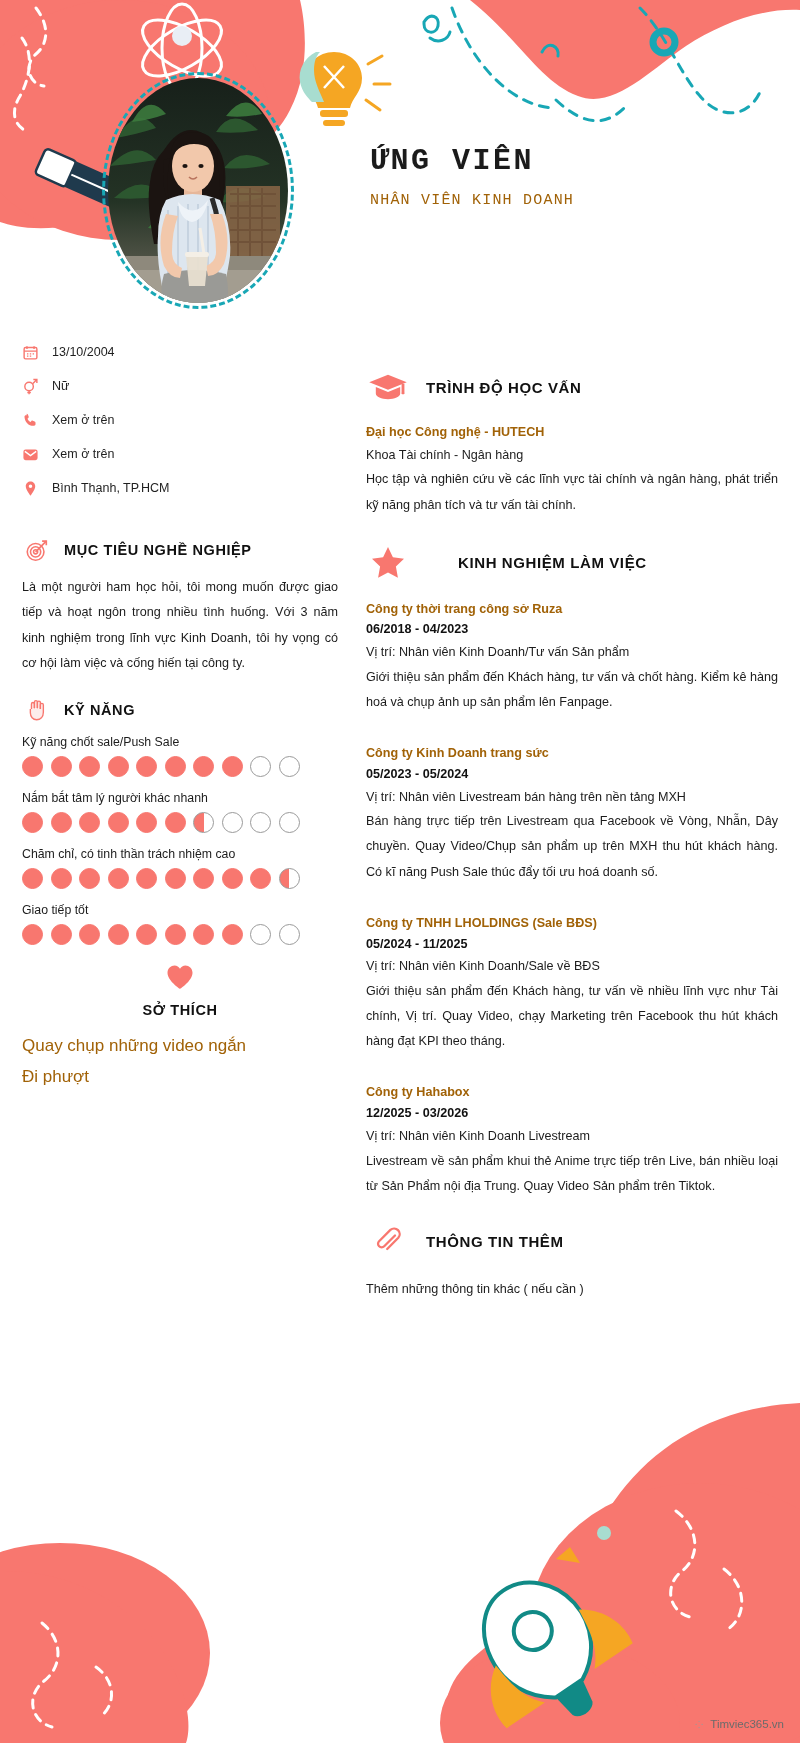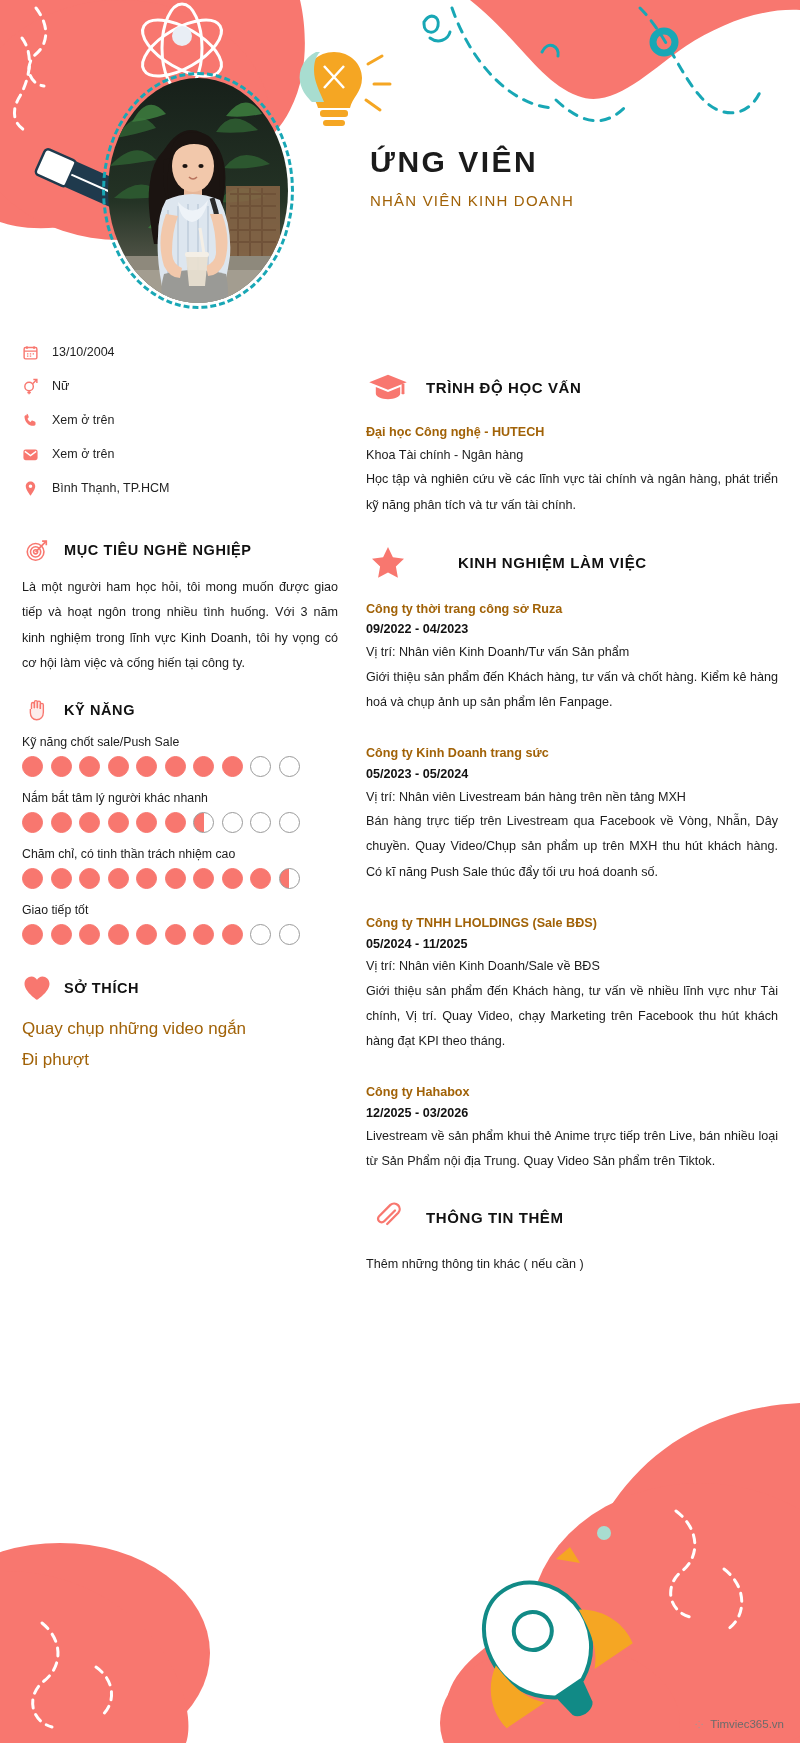--- a/index.html
+++ b/index.html
@@ -47,20 +47,21 @@
     border-radius: 50%;
     overflow: hidden;
   }
   .avatar-photo svg { display: block; }
 
   
   .name-block {
     position: absolute;
     left: 370px; top: 145px;
     z-index: 4;
+    font-family: Liberation Mono, monospace;
   }
   .cand-name {
     font-size: 30px;
     font-weight: bold;
     letter-spacing: 2.5px;
     color: #1b1b1b;
     line-height: 1.1;
   }
   .cand-title {
     margin-top: 14px;
@@ -482,21 +483,21 @@
             <span class="dot full"></span>
             <span class="dot full"></span>
             <span class="dot full"></span>
             <span class="dot full"></span>
             <span class="dot"></span>
             <span class="dot"></span>
           </div>
         </div>
       </div>
 
-    <div class="sec-head" style="margin-top:30px;">
+    <div class="sec-head" style="margin-top:19px;flex-direction:column;">
       <span class="sec-ico">
         <svg width="28" height="26" viewBox="0 0 28 26" fill="#f8776f">
           <path d="M14 25S1.5 16.8 1.5 8.8C1.5 4.4 5 1.5 8.5 1.5c2.5 0 4.4 1.4 5.5 3.2 1.1-1.8 3-3.2 5.5-3.2 3.5 0 7 2.9 7 7.3C26.5 16.8 14 25 14 25z"></path>
         </svg>
       </span>
       <span class="sec-title">SỞ THÍCH</span>
     </div>
     <div>
       <div class="hobby-line">Quay chụp những video ngắn</div>
       <div class="hobby-line">Đi phượt</div>
@@ -525,39 +526,40 @@
       <span class="sec-ico">
         <svg width="34" height="33" viewBox="0 0 34 33" fill="#f8776f">
           <path d="M17 1l4.9 10.3 11.1 1.5-8.1 7.8 2 11.2L17 26.5 7.1 31.8l2-11.2L1 12.8l11.1-1.5z"></path>
         </svg>
       </span>
       <span class="sec-title">KINH NGHIỆM LÀM VIỆC</span>
     </div>
     <div id="exp-list">
         <div class="entry">
           <div class="entry-org">Công ty thời trang công sở Ruza</div>
-          <div class="entry-date">09/2022 - 04/2023</div>
+          <div class="entry-date">06/2018 - 04/2023</div>
           <div class="entry-sub">Vị trí:  Nhân viên Kinh Doanh/Tư vấn Sản phẩm</div>
           <div class="entry-desc">Giới thiệu sản phẩm đến Khách hàng, tư vấn và chốt hàng. Kiểm kê hàng hoá và chụp ảnh up sản phẩm lên Fanpage.</div>
         </div>
         <div class="entry">
           <div class="entry-org">Công ty Kinh Doanh trang sức</div>
           <div class="entry-date">05/2023 - 05/2024</div>
           <div class="entry-sub">Vị trí: Nhân viên Livestream bán hàng trên nền tảng MXH</div>
           <div class="entry-desc">Bán hàng trực tiếp trên Livestream qua Facebook về Vòng, Nhẫn, Dây chuyền. Quay Video/Chụp sản phẩm up trên MXH thu hút khách hàng. Có kĩ năng Push Sale thúc đẩy tối ưu hoá doanh số.</div>
         </div>
         <div class="entry">
           <div class="entry-org">Công ty TNHH LHOLDINGS (Sale BĐS)</div>
           <div class="entry-date">05/2024 - 11/2025</div>
           <div class="entry-sub">Vị trí:  Nhân viên Kinh Doanh/Sale về BĐS</div>
           <div class="entry-desc">Giới thiệu sản phẩm đến Khách hàng, tư vấn về nhiều lĩnh vực như Tài chính, Vị trí. Quay Video, chạy Marketing trên Facebook thu hút khách hàng đạt KPI theo tháng.</div>
         </div>
         <div class="entry">
           <div class="entry-org">Công ty Hahabox</div>
           <div class="entry-date">12/2025 - 03/2026</div>
+          <div class="entry-sub">Vị trí:  Nhân viên Kinh Doanh Livestream</div>
           <div class="entry-desc">Livestream về sản phẩm khui thẻ Anime trực tiếp trên Live, bán nhiều loại từ Sản Phẩm nội địa Trung. Quay Video Sản phẩm trên Tiktok.</div>
         </div>
       </div>
 
     <div class="sec-head" style="margin-top:6px;">
       <span class="sec-ico">
         <svg width="30" height="30" viewBox="0 0 30 30" fill="none" stroke="#f8776f" stroke-width="2.3" stroke-linecap="round">
           <path d="M22 8.5L11.2 19.3a3.6 3.6 0 01-5.1-5.1L17.4 2.9a5.6 5.6 0 017.9 7.9L14.2 22"></path>
         </svg>
       </span>

